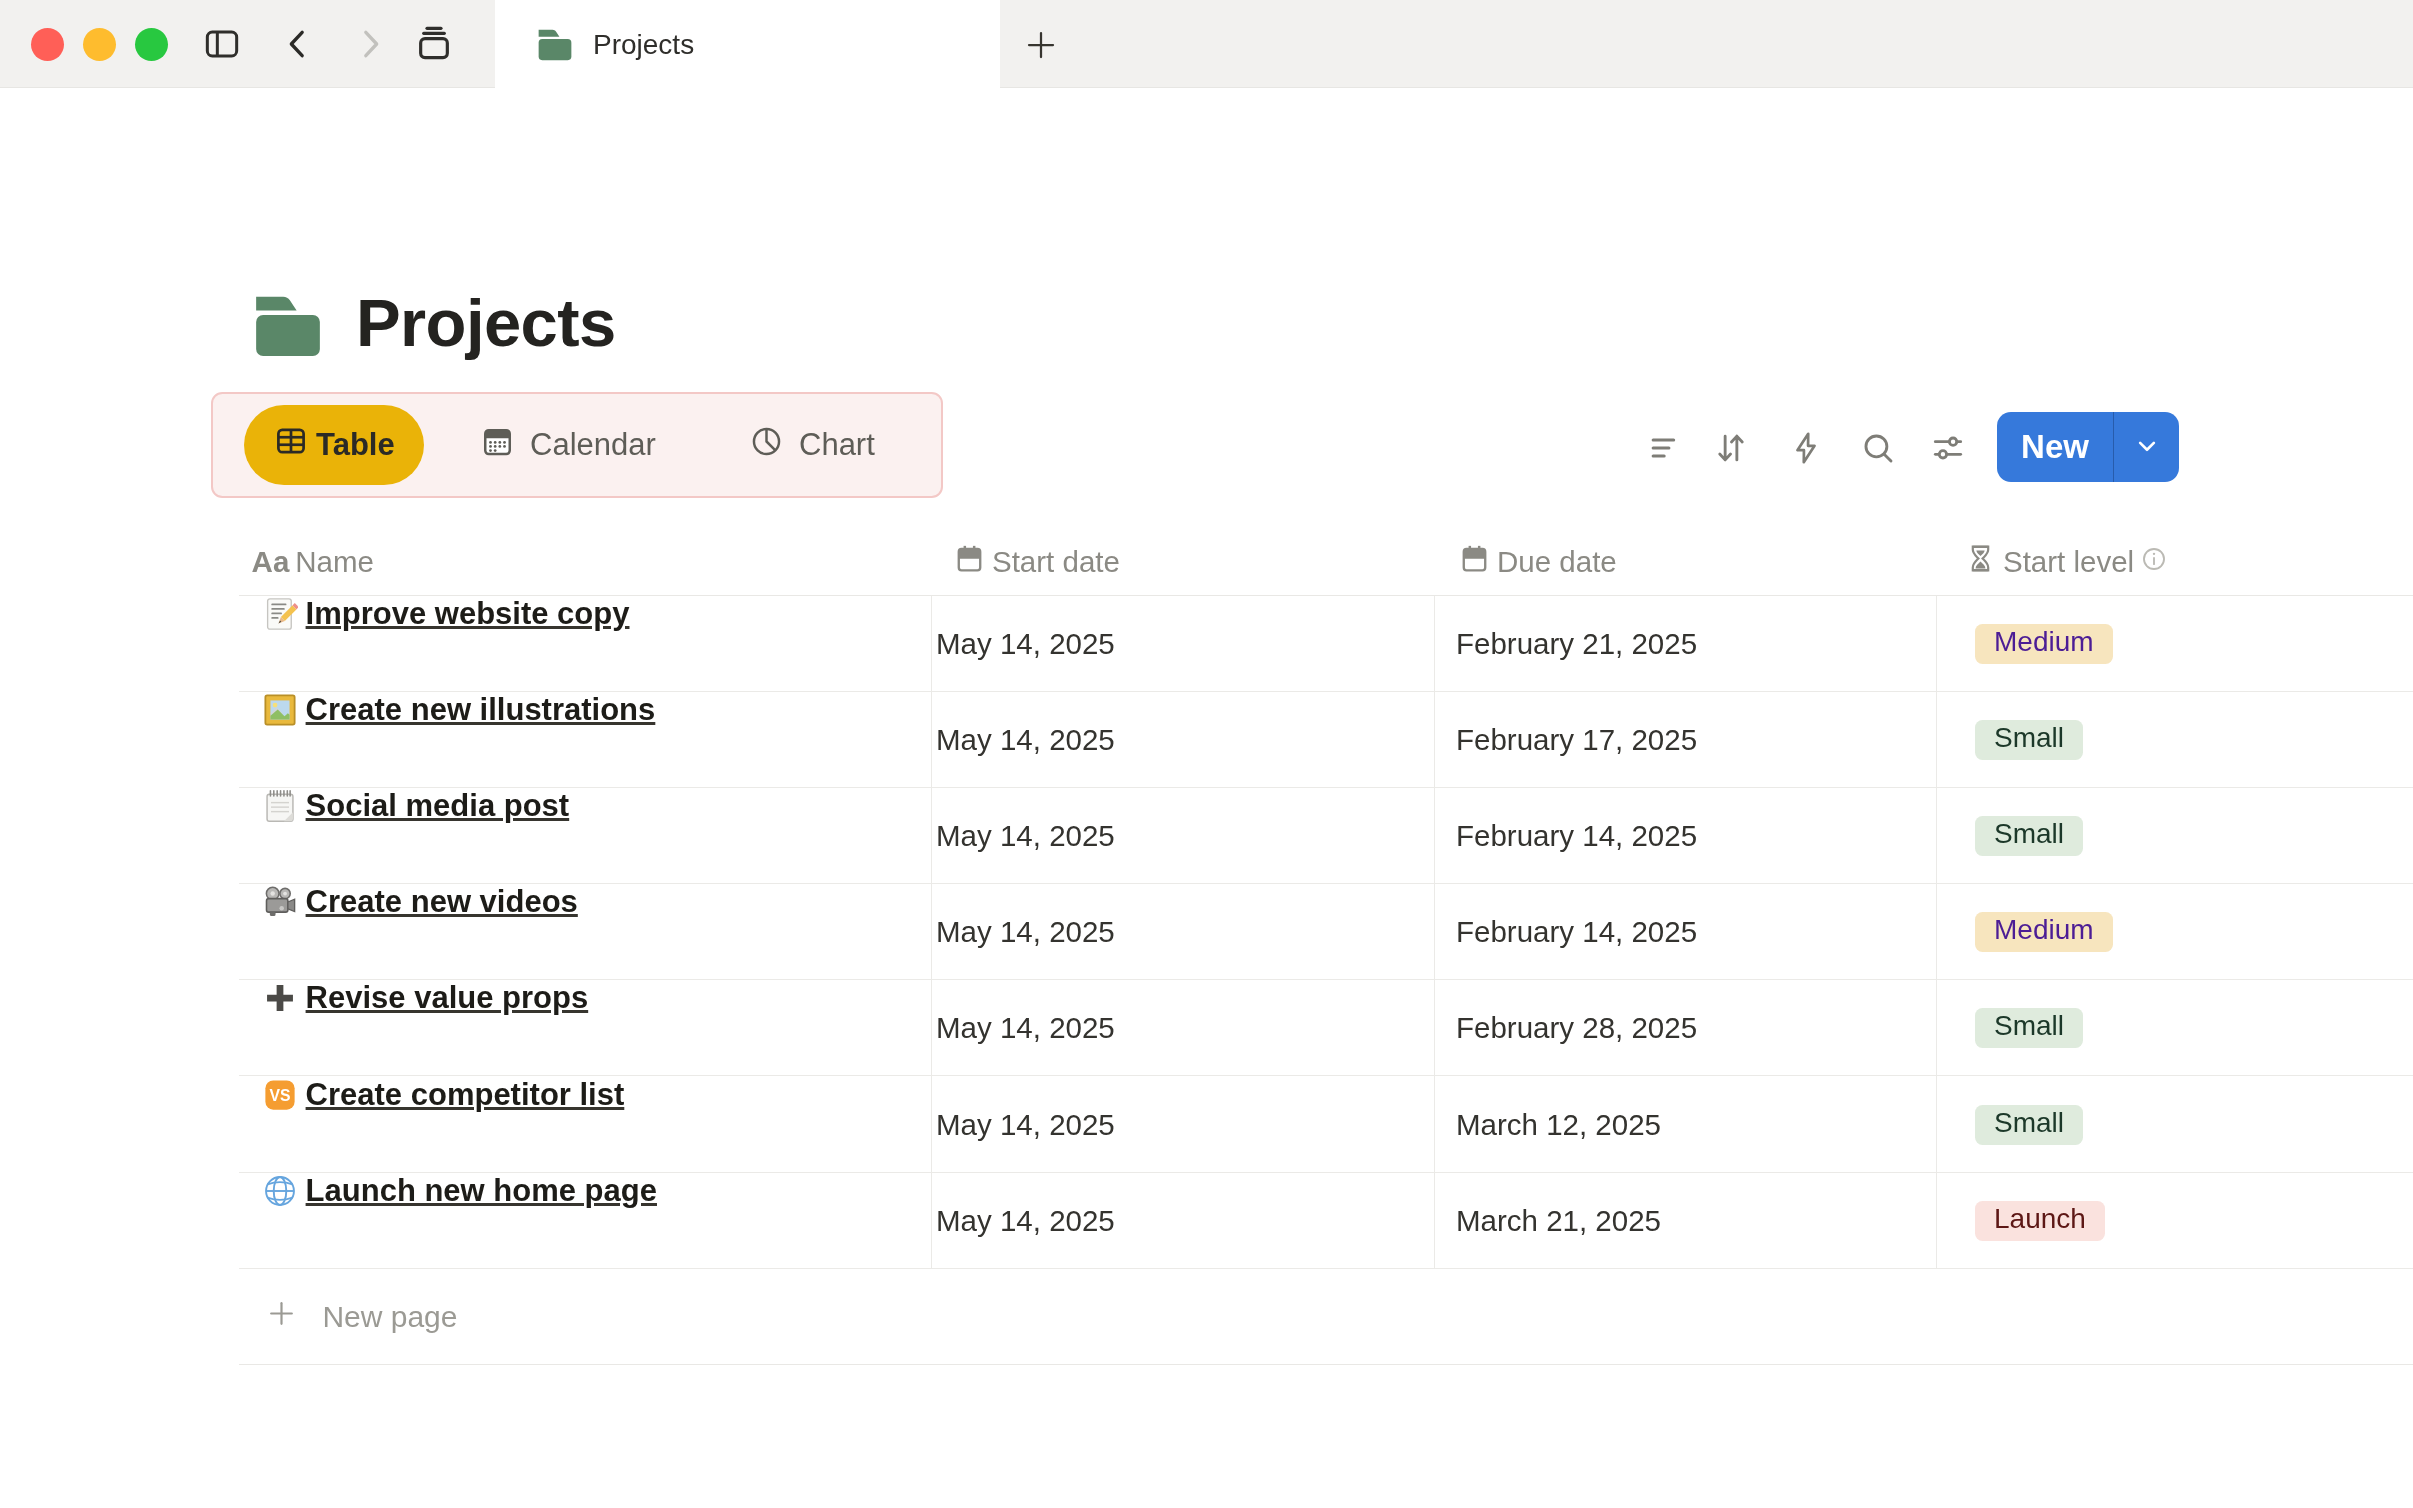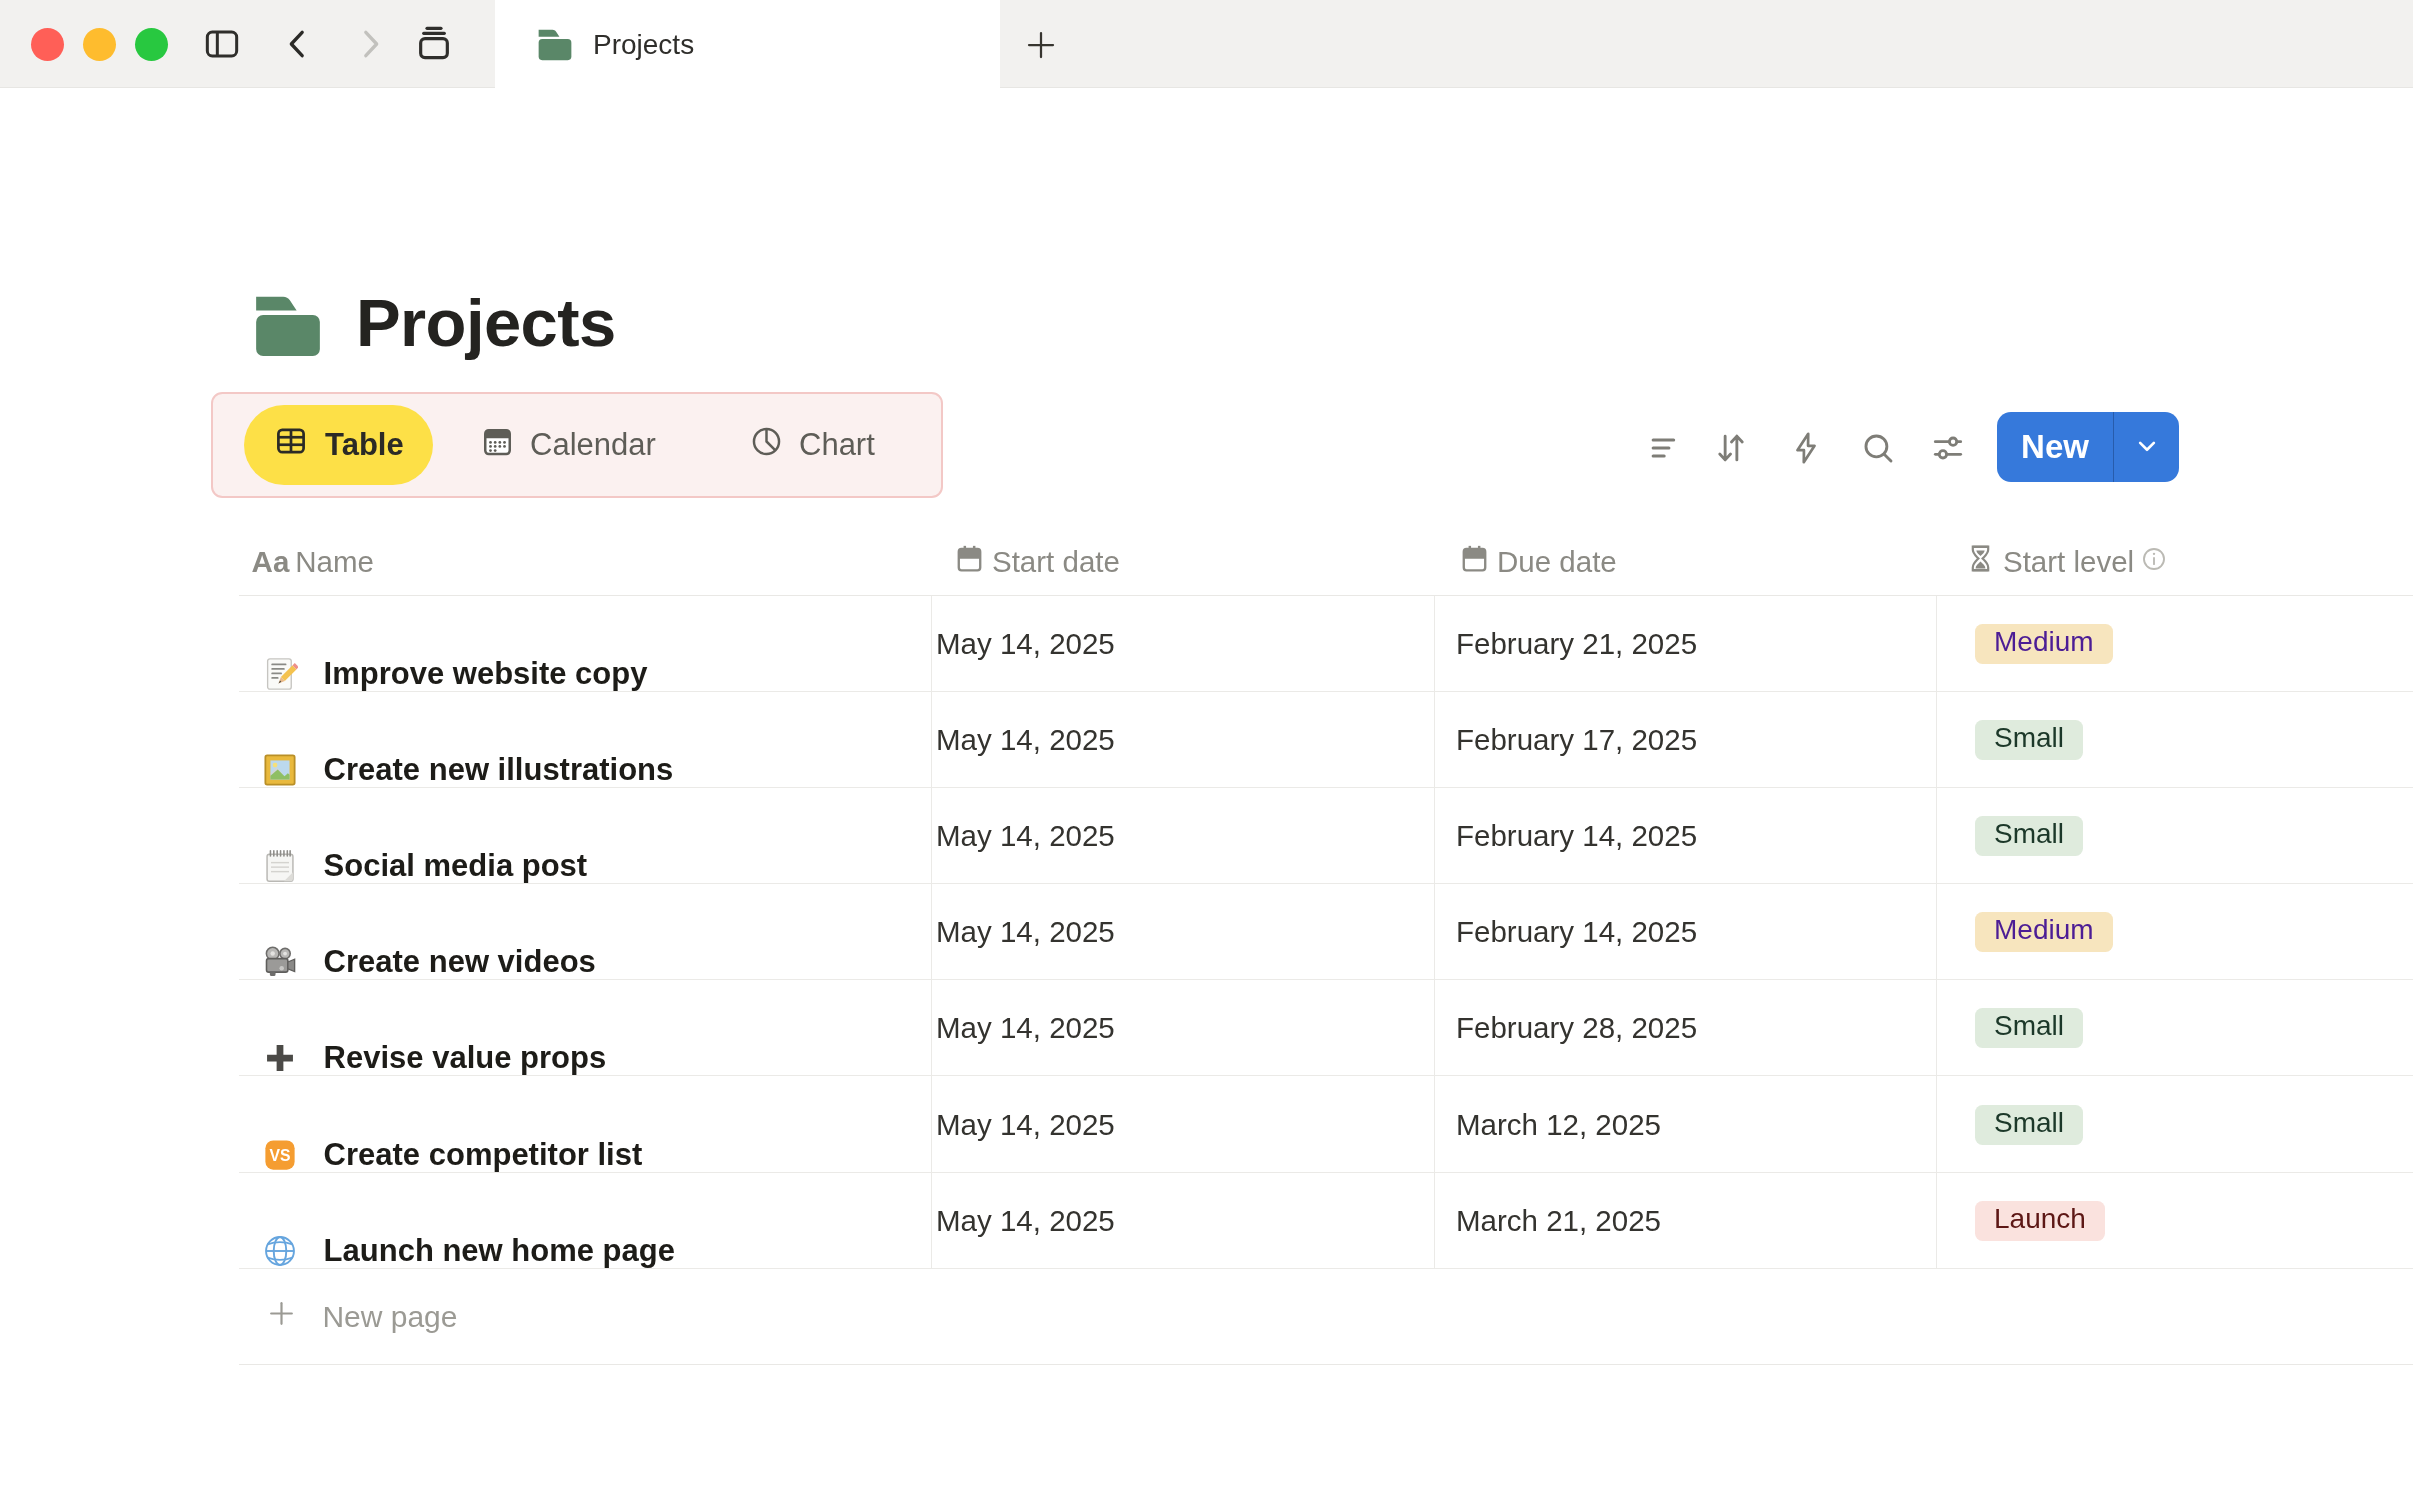--- a/index.html
+++ b/index.html
@@ -33,22 +33,22 @@
   .page-icon svg { width:74px; height:67px; display:block; }
   .page-title { left:356px; top:284px; font-size:67px; font-weight:700; color:#242320; letter-spacing:-0.6px; }
 
   
   .promo-box {
     left:211px; top:392px; width:732px; height:106px;
     background:#fbf1f0; border:2.5px solid #f3c8c6; border-radius:11.3px;
   }
   .view-pill {
     left:244px; top:405px; height:80px; padding:0 29px;
-    background:#fde047; border-radius:40px;
-    display:flex; align-items:center; gap:16px;
+    background:#eab308; border-radius:40px;
+    display:flex; align-items:center; gap:7px;
     font-size:31px; font-weight:600; color:#2b2a26;
   }
   .view-pill svg { width:36px; height:36px; }
   .view-item {
     top:405px; height:80px; display:flex; align-items:center; gap:15px;
     font-size:31px; font-weight:500; color:#5e5d57;text-align:center;
   }
   .view-item svg { width:35px; height:35px; }
   .view-calendar { left:480px; }
   .view-chart { left:749px; }
@@ -80,21 +80,21 @@
   .th-name   { left:12.6px; }
   .th-start  { left:714px; }
   .th-due    { left:1219px; }
   .th-effort { left:1725px; }
   .info-icon svg { width:28px; height:28px; }
 
   .vline { width:1.3px; background:#ebeae7; top:596px; height:673px; }
   .v1 { left:931px; } .v2 { left:1434px; } .v3 { left:1936px; }
 
   .trow { left:239px; width:2175px; height:96px; border-bottom:1.3px solid #ebeae7; }
-  .cell-name { position:absolute; left:22.6px; top:0; height:96px; display:flex; align-items:flex-end; gap:26px; }
+  .cell-name { position:absolute; left:22.6px; top:0; height:96px; display:flex; align-items:flex-start; gap:8px;text-decoration:underline; }
   .cell-name .emoji svg { width:36px; height:36px; display:block; }
   .row-title { font-size:31px; font-weight:600; color:#1d1c18; }
   .cell-date { position:absolute; top:0; height:96px; display:flex; align-items:center;
                font-size:29.5px; color:#34332f; }
   .cd-start { left:697px; } .cd-due { left:1217px; }
   .cell-chip { position:absolute; left:1736px; top:0; height:96px; display:flex; align-items:center; }
   .chip { padding:3.8px 19px 6.3px; border-radius:7.5px; font-size:28px; font-weight:500; line-height:1.1; }
   .chip--yellow { background:#f7e5be; color:#4c1d95; }
   .chip--green  { background:#dfebdd; color:#1c3829; }
   .chip--red    { background:#fae2de; color:#5d1715; }

